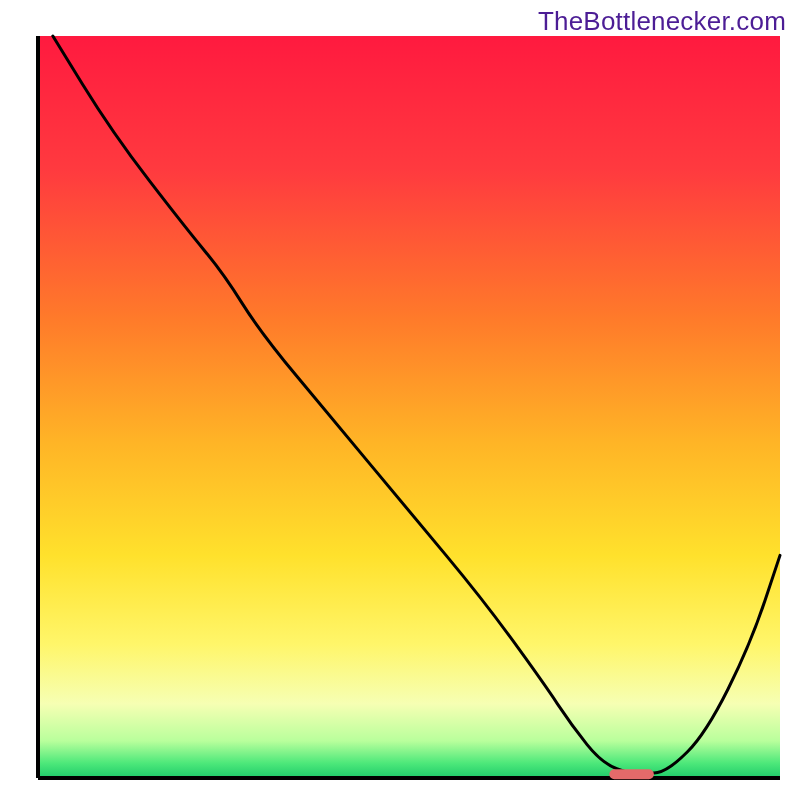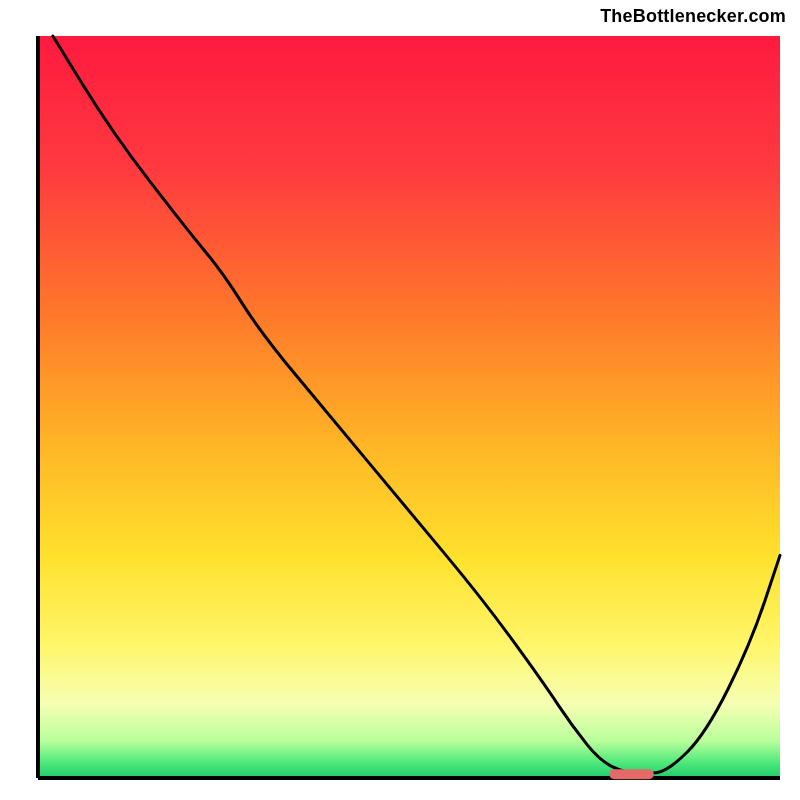--- a/index.html
+++ b/index.html
@@ -4,23 +4,23 @@
 <style>
   * { margin: 0; padding: 0; box-sizing: border-box; }
   html, body { width: 800px; height: 800px; overflow: hidden; background: #fff; }
   .wrap { position: relative; width: 800px; height: 800px; }
   svg { display: block; }
   .watermark {
     position: absolute;
     top: 6px;
     right: 14px;
     font-family: Arial, Helvetica, sans-serif;
-    font-size: 18px;
-    font-weight: 700;
-    color: #000000;
+    font-size: 26px;
+    font-weight: 400;
+    color: #4c1d95;
     letter-spacing: 0.2px;
   }
 </style>
 </head>
 <body>
 <div class="wrap">
 
 <svg id="chart-svg" width="800" height="800" viewBox="0 0 800 800">
   <defs>
     <linearGradient id="bg-grad" x1="0" y1="0" x2="0" y2="1">

